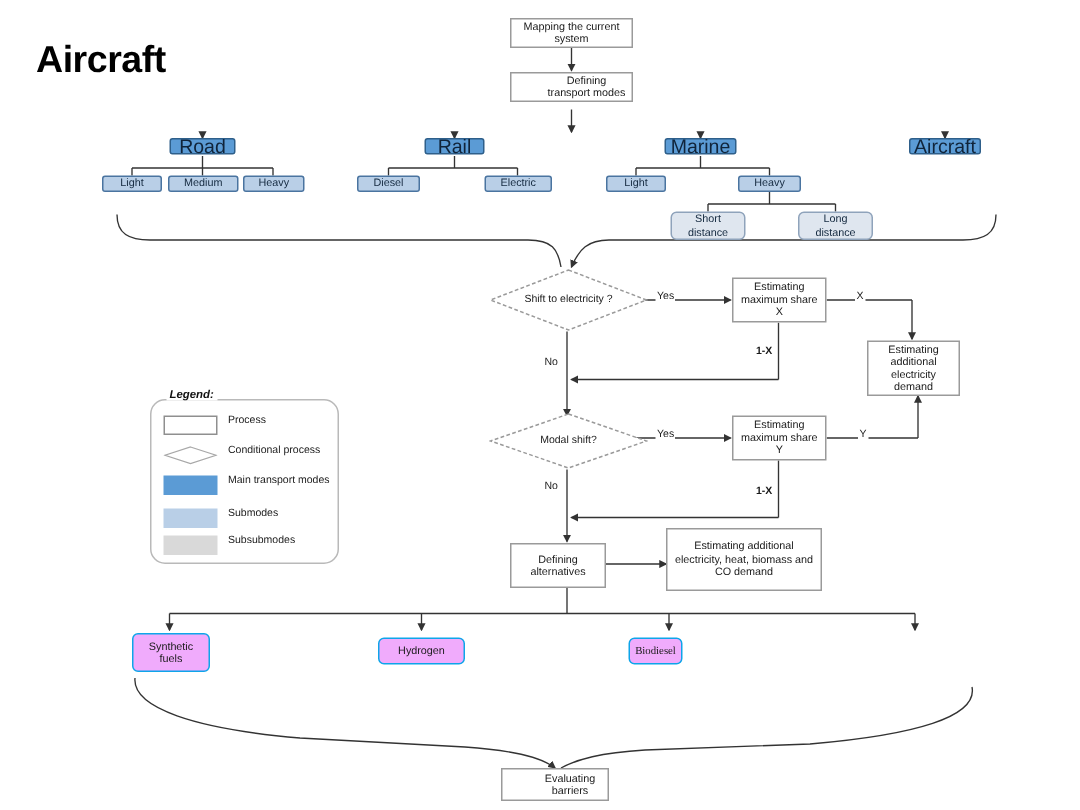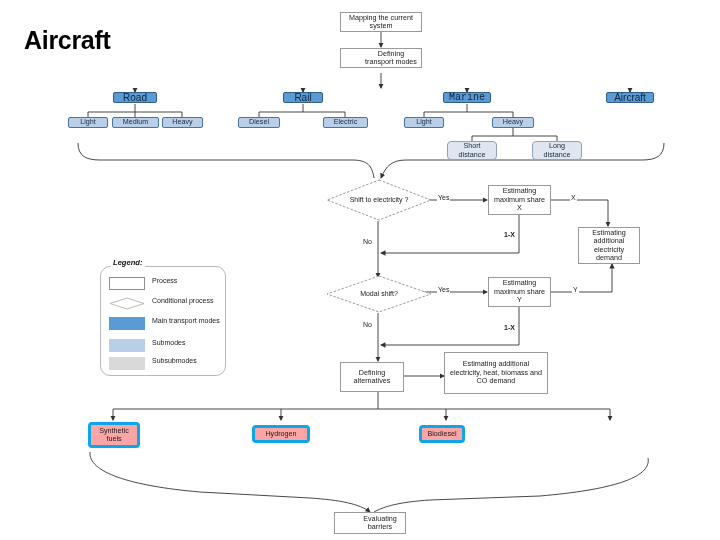--- a/index.html
+++ b/index.html
@@ -23,23 +23,23 @@
   .fc{position:absolute;left:0;top:0;width:720px;height:540px;}
   .svg-layer{position:absolute;left:0;top:0;width:720px;height:540px;}
 
   
   .node{position:absolute;box-sizing:border-box;display:flex;align-items:center;
     justify-content:center;text-align:center;font-size:7.2px;line-height:1.18;
     color:#1a1a1a;padding:1px 2px;}
 
   .proc{background:#ffffff;border:1px solid #9a9a9a;}
   .mainmode{background:#5b9bd5;border:1px solid #2e5f8a;border-radius:2px;color:#10243a;
-    font-size:10px;}
+    font-size:13px;}
   .submode{background:#b9cfe7;border:1px solid #4a74a0;border-radius:2px;color:#14293f;}
-  .subsub{background:#fca5a5;border:3px solid #0ea5e9;border-radius:4px;color:#1a1a1a;}
+  .subsub{background:#f0abfc;border:1px solid #0ea5e9;border-radius:4px;color:#1a1a1a;}
   .subsub-lt{background:#dfe6ef;border:1px solid #8fa3bb;border-radius:4px;color:#14293f;}
 
   .diamond-wrap{position:absolute;}
   .diamond-lbl{position:absolute;left:0;top:0;width:100%;height:100%;
     display:flex;align-items:center;justify-content:center;text-align:center;
     font-size:7px;line-height:1.15;color:#1a1a1a;}
 
   .edge-lbl{position:absolute;font-size:7px;color:#1a1a1a;background:#fff;
     padding:0 1px;white-space:nowrap;}
   .edge-lbl.b{font-weight:bold;}
@@ -141,21 +141,21 @@
         <path d="M90 452 C88 472, 130 486, 200 492 L310 498 C340 500, 360 504, 370 512" marker-end="url(#ar)"></path>
         <path d="M648 458 C652 478, 610 490, 540 496 L430 500 C400 502, 385 506, 374 512"></path>
       </g>
     </svg>
 
     <div class="node proc" style="left:340px;top:12px;width:82px;height:20px;">Mapping the current system</div>
     <div class="node proc" style="left:340px;top:48px;width:82px;height:20px;padding-left:22px;">Defining transport modes</div>
 
     <div class="node mainmode" style="left:113px;top:92px;width:44px;height:11px;">Road</div>
     <div class="node mainmode" style="left:283px;top:92px;width:40px;height:11px;">Rail</div>
-    <div class="node mainmode" style="left:443px;top:92px;width:48px;height:11px;font-family:Liberation Mono, monospace;">Marine</div>
+    <div class="node mainmode" style="left:443px;top:92px;width:48px;height:11px;">Marine</div>
     <div class="node mainmode" style="left:606px;top:92px;width:48px;height:11px;">Aircraft</div>
 
     <div class="node submode" style="left:68px;top:117px;width:40px;height:11px;">Light</div>
     <div class="node submode" style="left:112px;top:117px;width:47px;height:11px;">Medium</div>
     <div class="node submode" style="left:162px;top:117px;width:41px;height:11px;">Heavy</div>
 
     <div class="node submode" style="left:238px;top:117px;width:42px;height:11px;">Diesel</div>
     <div class="node submode" style="left:323px;top:117px;width:45px;height:11px;">Electric</div>
 
     <div class="node submode" style="left:404px;top:117px;width:40px;height:11px;">Light</div>
@@ -185,21 +185,21 @@
     <div class="node proc" style="left:578px;top:227px;width:62px;height:37px;">Estimating additional electricity demand</div>
 
     <div class="node proc" style="left:340px;top:362px;width:64px;height:30px;">Defining alternatives</div>
 
     <div class="node proc" style="left:444px;top:352px;width:104px;height:42px;">Estimating additional electricity, heat, biomass and CO demand</div>
 
     <div class="node proc" style="left:334px;top:512px;width:72px;height:22px;padding-left:22px;">Evaluating barriers</div>
 
     <div class="node subsub" style="left:88px;top:422px;width:52px;height:26px;">Synthetic fuels</div>
     <div class="node subsub" style="left:252px;top:425px;width:58px;height:18px;">Hydrogen</div>
-    <div class="node subsub" style="left:419px;top:425px;width:46px;height:18px;">Biodiesel</div>
+    <div class="node subsub" style="left:419px;top:425px;width:36px;height:18px;font-family:Liberation Serif, serif;">Biodiesel</div>
 
     <div class="edge-lbl" style="left:437px;top:194px;">Yes</div>
     <div class="edge-lbl" style="left:362px;top:238px;">No</div>
     <div class="edge-lbl" style="left:570px;top:194px;">X</div>
     <div class="edge-lbl b" style="left:503px;top:231px;">1-X</div>
 
     <div class="edge-lbl" style="left:437px;top:286px;">Yes</div>
     <div class="edge-lbl" style="left:362px;top:321px;">No</div>
     <div class="edge-lbl" style="left:572px;top:286px;">Y</div>
     <div class="edge-lbl b" style="left:503px;top:324px;">1-X</div>

